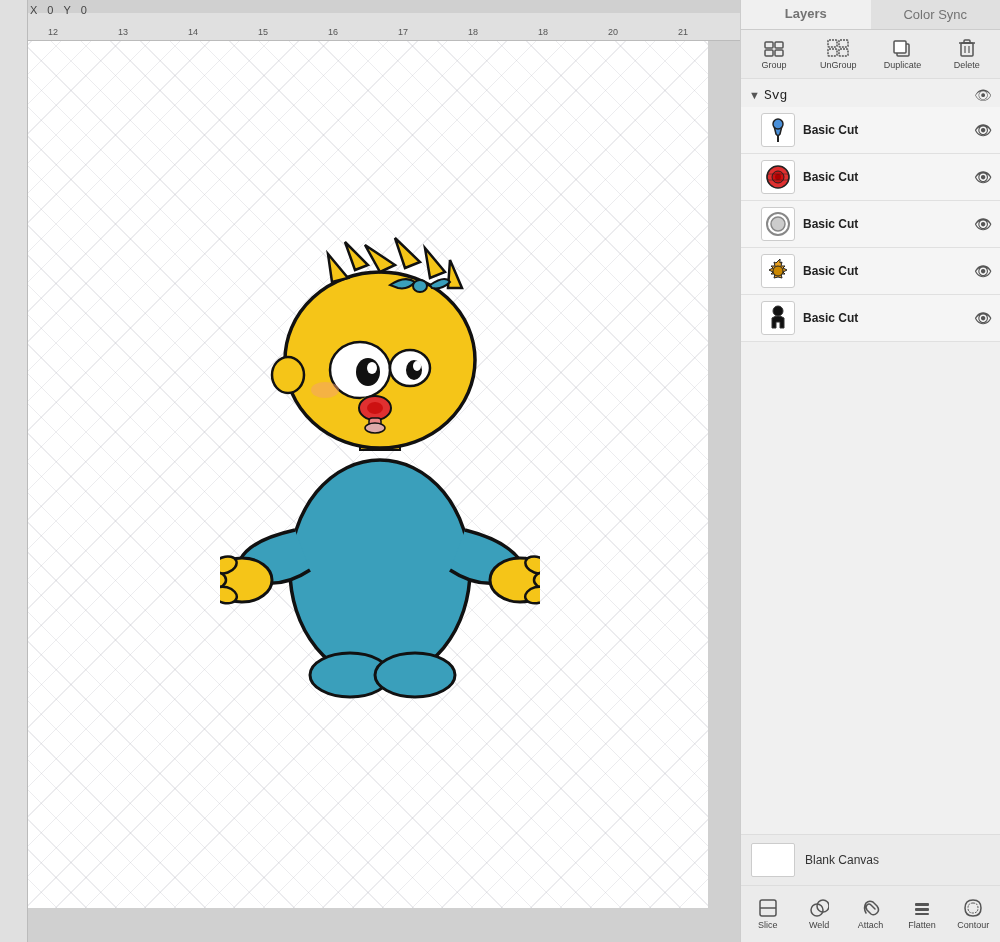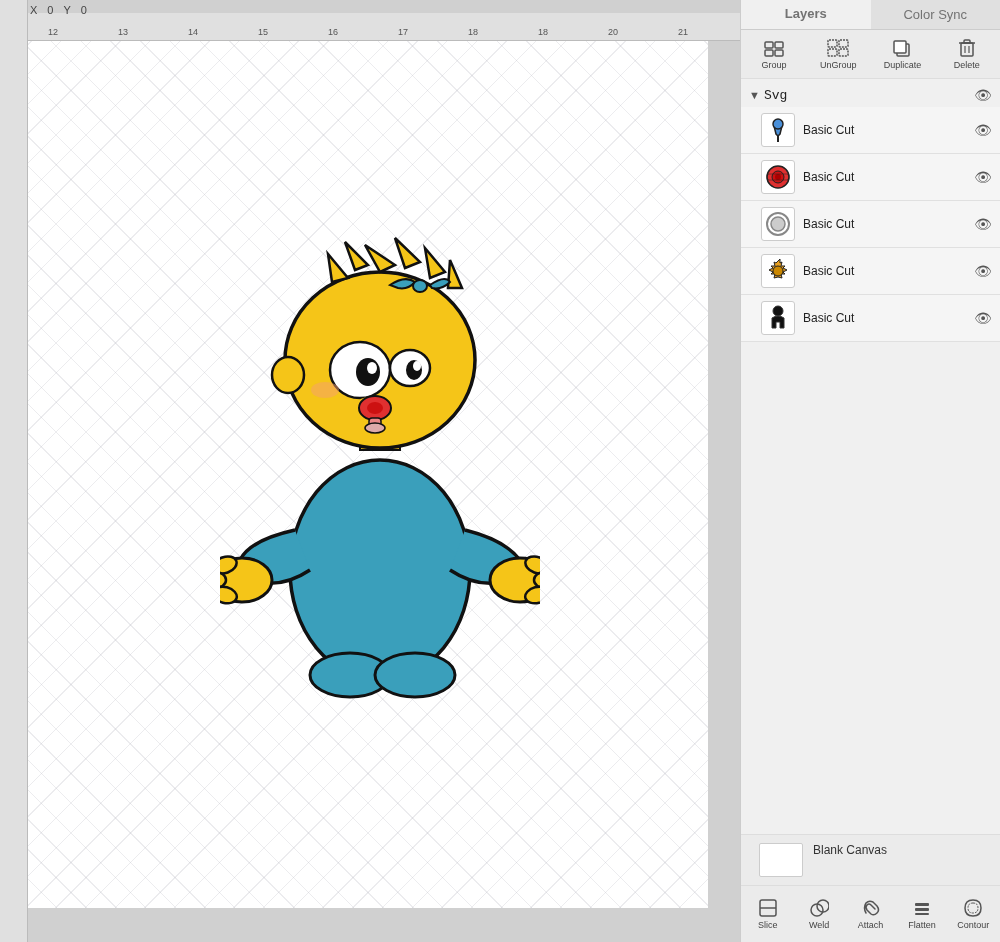--- a/index.html
+++ b/index.html
@@ -155,20 +155,21 @@
     .svg-group-row .eye-btn { font-size: 14px; color: #555; cursor: pointer; }
 
     .layer-item {
       display: flex;
       align-items: center;
       padding: 6px 8px 6px 20px;
       border-bottom: 1px solid #e0e0e0;
       background: #f5f5f5;
       cursor: pointer;
       gap: 8px;
+      font-weight: bold;
     }
 
     .layer-thumb {
       width: 34px; height: 34px;
       border: 1px solid #ccc;
       border-radius: 3px;
       background: white;
       display: flex; align-items: center; justify-content: center;
       overflow: hidden;
       flex-shrink: 0;
@@ -181,21 +182,22 @@
     }
     .layer-eye {
       font-size: 14px;
       color: #555;
       cursor: pointer;
     }
 
     
     .blank-canvas-row {
       display: flex;
-      padding: 8px 18px;
+      align-items: center;
+      padding: 8px 10px;
       border-top: 1px solid #ddd;
       gap: 10px;
       background: #ebebeb;
     }
     .blank-canvas-thumb {
       width: 44px; height: 34px;
       border: 1px solid #ccc;
       background: white;
       border-radius: 2px;
     }

